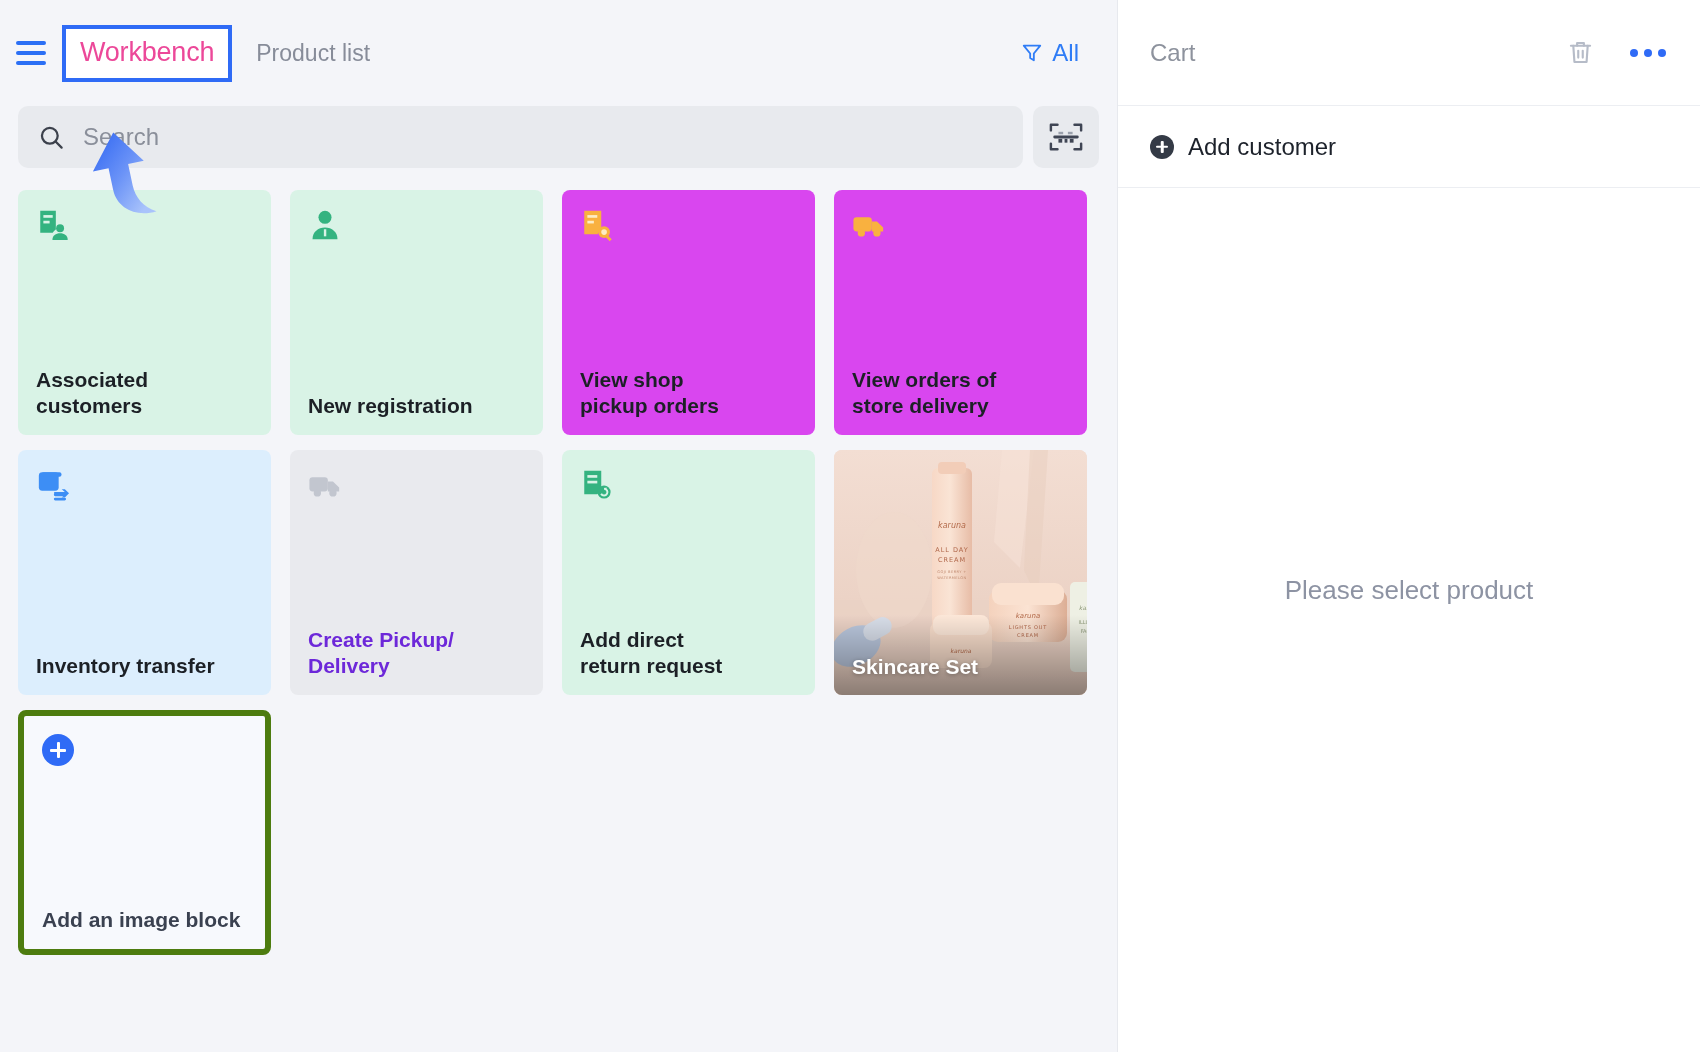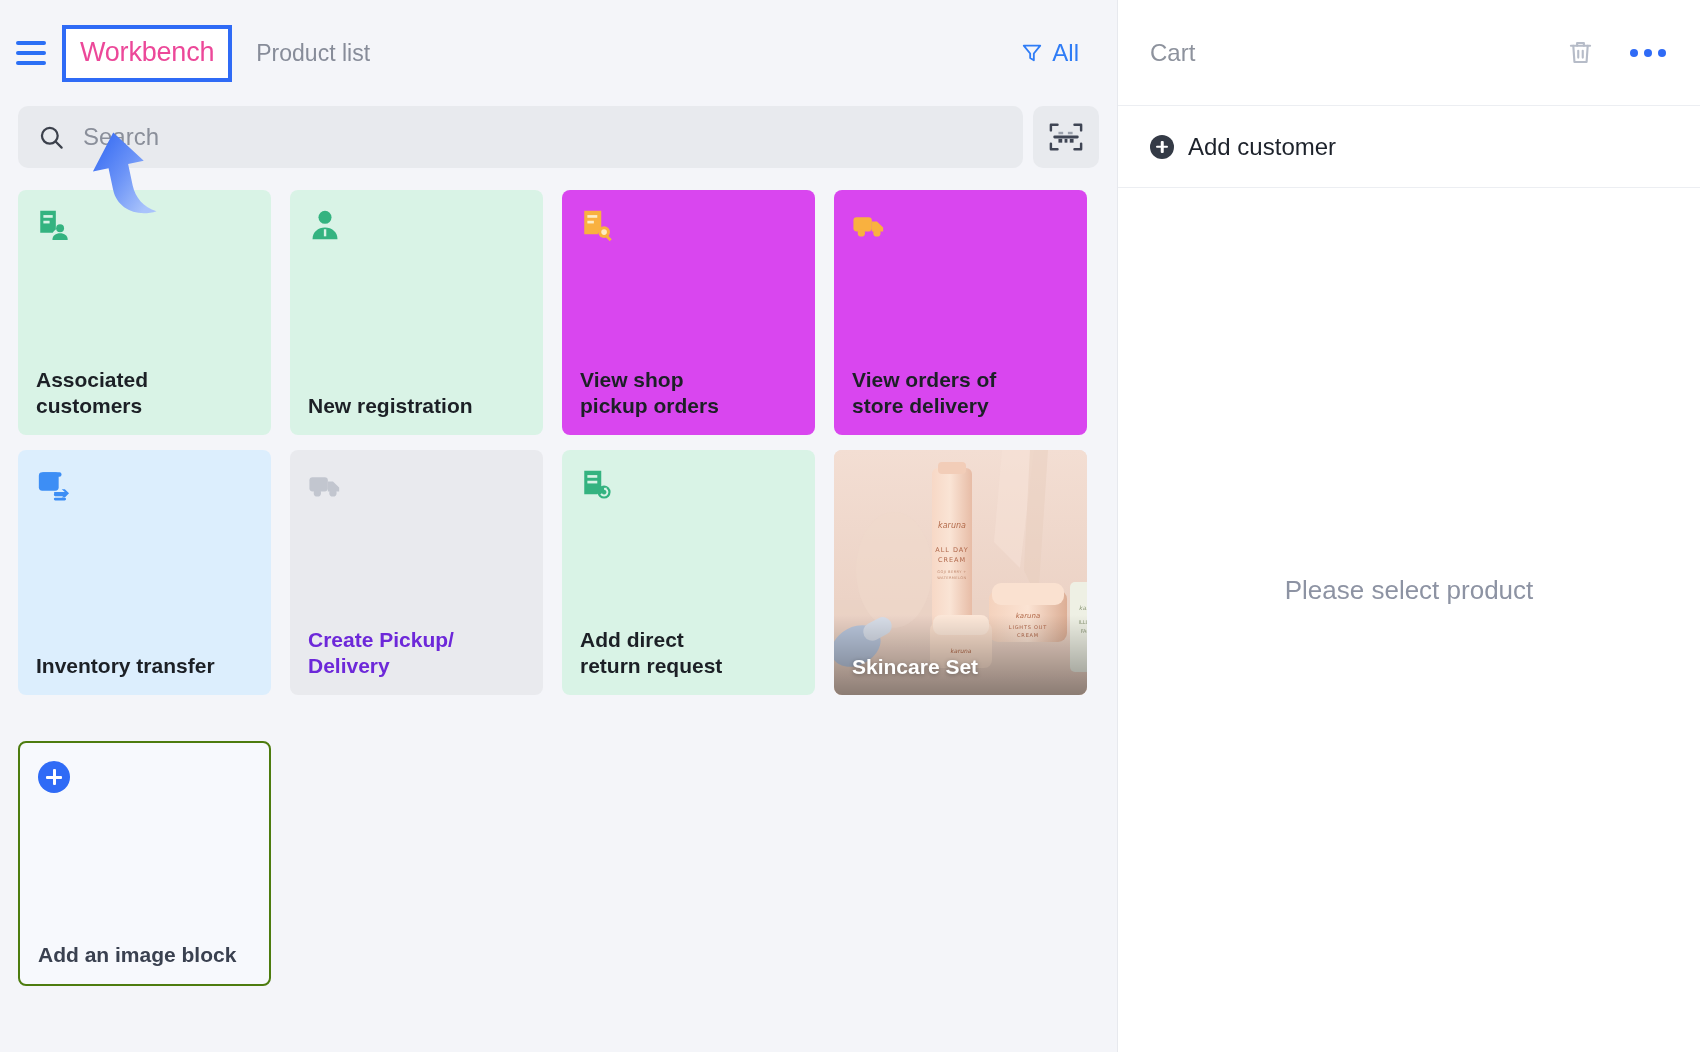--- a/index.html
+++ b/index.html
@@ -119,22 +119,21 @@
     white-space: pre-line;
   }
   .c-mint  { background: #d9f3e6; }
   .c-cream { background: #d946ef; }
   .c-blue  { background: #dceefd; }
   .c-grey  { background: #e9eaee; }
   .c-grey .ctitle { color: #6d28d9; }
 
   .card-add {
     background: #f7f9fd;
-    border: 2px solid #4d7c0f;
-    margin-top: 31px;
+    border: 6px solid #4d7c0f;
   }
   .card-add .ctitle { color: #3a4150; font-weight: bold; }
   .plus-btn {
     width: 32px; height: 32px; border-radius: 50%;
     background: #2f6bf6;
     display: flex; align-items: center; justify-content: center;
     position: relative;
   }
   .plus-btn::before, .plus-btn::after {
     content: ""; position: absolute; background: #fff; border-radius: 1px;

